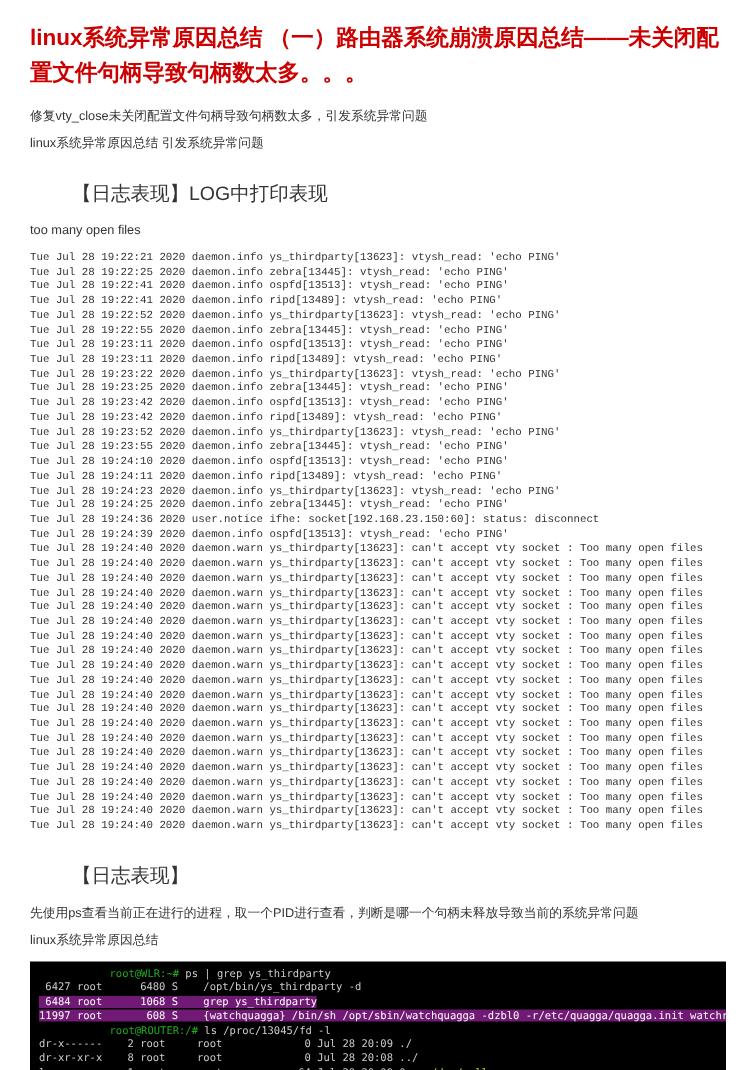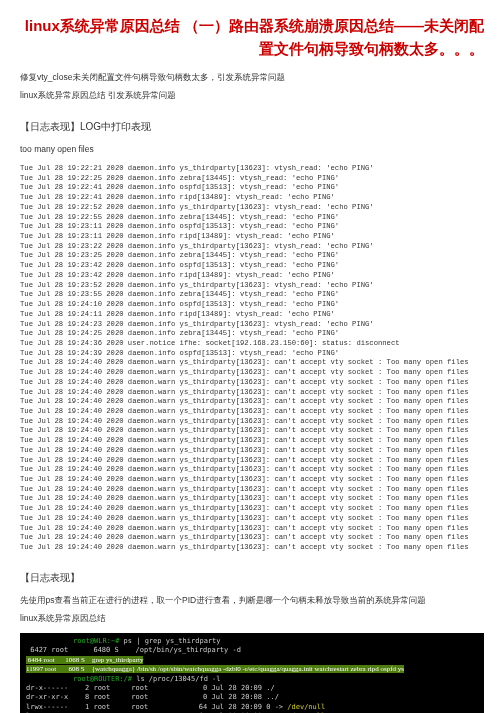--- a/index.html
+++ b/index.html
@@ -6,37 +6,38 @@
     margin: 0;
     padding: 15px 20px;
     font-family: "Microsoft YaHei", Arial, sans-serif;
     font-size: 9px;
     color: #333;
     background: #fff;
     width: 504px;
     box-sizing: border-box;
   }
   .title {
-    text-align: right;
+    text-align: left;
     color: #c00;
     font-size: 15px;
     font-weight: bold;
     line-height: 1.5;
     margin-bottom: 12px;
   }
   .subtitle {
     font-size: 8.5px;
     color: #333;
     margin-bottom: 6px;
   }
   .section-head {
-    font-size: 10px;
+    font-size: 13px;
     color: #333;
     margin-top: 18px;
     margin-bottom: 10px;
+    margin-left: 28px;
   }
   .err-label {
     font-size: 8.5px;
     color: #333;
     margin-bottom: 10px;
   }
   .log-lines {
     font-size: 7.2px;
     line-height: 1.35;
     color: #333;
@@ -49,21 +50,21 @@
     font-family: Consolas, monospace;
     font-size: 7px;
     line-height: 1.35;
     padding: 4px 6px;
     margin-top: 8px;
     margin-bottom: 12px;
     white-space: pre;
     overflow: hidden;
   }
   .term-green { color: #2a2; margin-left: 47px; }
-  .term-hl { color: #fff; background: #4d7c0f; font-family: Liberation Serif, serif; }
+  .term-hl { color: #fff; background: #701a75; }
   .term-yellow { color: #cc3; }
 </style>
 </head>
 <body>
 
 <div class="title">linux系统异常原因总结 （一）路由器系统崩溃原因总结——未关闭配置文件句柄导致句柄数太多。。。</div>
 
 <div class="subtitle">修复vty_close未关闭配置文件句柄导致句柄数太多，引发系统异常问题</div>
 <div class="subtitle">linux系统异常原因总结 引发系统异常问题</div>
 

